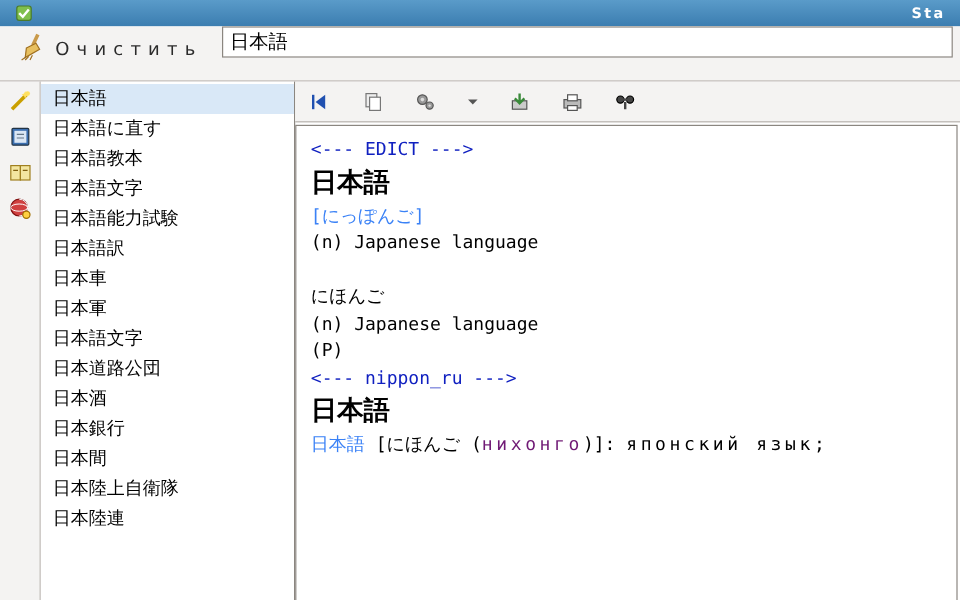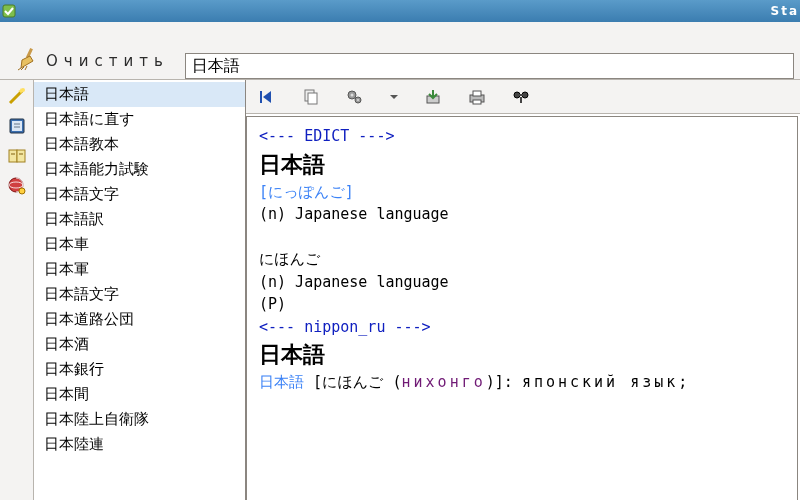--- a/index.html
+++ b/index.html
@@ -1,20 +1,20 @@
 <!DOCTYPE html>
 <html><head>
 <meta charset="utf-8">
 <style>
   * { margin: 0; padding: 0; box-sizing: border-box; }
   html, body { width: 800px; height: 500px; overflow: hidden; font-family: "DejaVu Sans", Arial, sans-serif; font-size: 13px; }
-  .titlebar { height: 22px; background: linear-gradient(#5a9bc9, #3b7db0); display: flex; align-items: center; padding: 0 1px; color: #fff; }
+  .titlebar { height: 22px; background: linear-gradient(#5a9bc9, #3b7db0); display: flex; align-items: center; padding: 0 12px; color: #fff; }
   .titlebar .app-icon { width: 16px; height: 16px; margin-right: 6px; display:inline-block; }
   .titlebar .title-text { font-weight: bold; letter-spacing: 2px; font-size: 12px; margin-left:auto; }
-  .toolbar-top { height: 58px; background: #f4f3f2; border-bottom: 1px solid #b8b4ae; display:flex; align-items:flex-end; padding: 0 6px; }
+  .toolbar-top { height: 46px; background: #f4f3f2; border-bottom: 1px solid #b8b4ae; display:flex; align-items:flex-start; padding: 0 6px; }
   .clear-btn { display:flex; align-items:center; cursor:pointer; padding:4px 8px; }
   .clear-btn .label { letter-spacing: 6px; font-size: 15px; color:#2b2b2b; margin-left:6px; }
   .search-input { flex:1; height:26px; border:1px solid #8b8680; padding:2px 6px; font-size:16px; margin-left:8px; background:#fff; }
   .main { display:flex; height:436px; }
   .sidebar-icons { width:34px; background:#f4f3f2; border-right:1px solid #b8b4ae; padding-top:4px; display:flex; flex-direction:column; align-items:center; gap:6px; }
   .sidebar-icons .sicon { width:24px; height:24px; display:flex; align-items:center; justify-content:center; cursor:pointer; }
   .wordlist { width:212px; background:#fff; border-right:1px solid #8b8680; overflow:hidden; padding:2px 0; }
   .wordlist .item { padding:3px 10px; font-size:15px; cursor:pointer; white-space:nowrap; }
   .wordlist .item.selected { background:#d9e8f7; }
   .content-area { flex:1; display:flex; flex-direction:column; }
@@ -86,22 +86,22 @@
           <path d="M9 2 A7 7 0 0 1 9 16" fill="none" stroke="#fff" stroke-width="0.8"></path>
           <circle cx="15" cy="15" r="3" fill="#ffd040" stroke="#a07000"></circle>
         </svg>
       </div>
   </div>
 
   <div class="wordlist" id="wordlist">
       <div class="item selected">日本語</div>
       <div class="item">日本語に直す</div>
       <div class="item">日本語教本</div>
+      <div class="item">日本語文字</div>
       <div class="item">日本語能力試験</div>
-      <div class="item">日本語文字</div>
       <div class="item">日本語訳</div>
       <div class="item">日本車</div>
       <div class="item">日本軍</div>
       <div class="item">日本語文字</div>
       <div class="item">日本道路公団</div>
       <div class="item">日本酒</div>
       <div class="item">日本銀行</div>
       <div class="item">日本間</div>
       <div class="item">日本陸上自衛隊</div>
       <div class="item">日本陸連</div>

